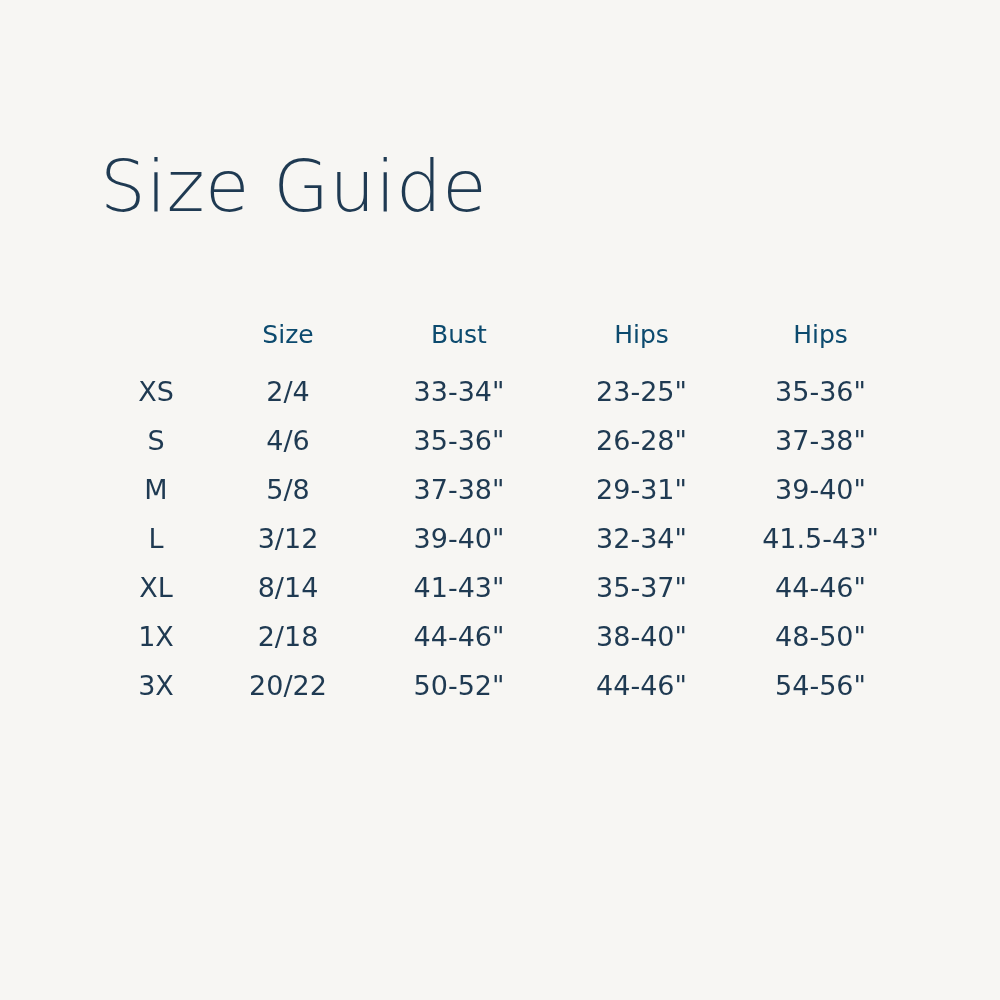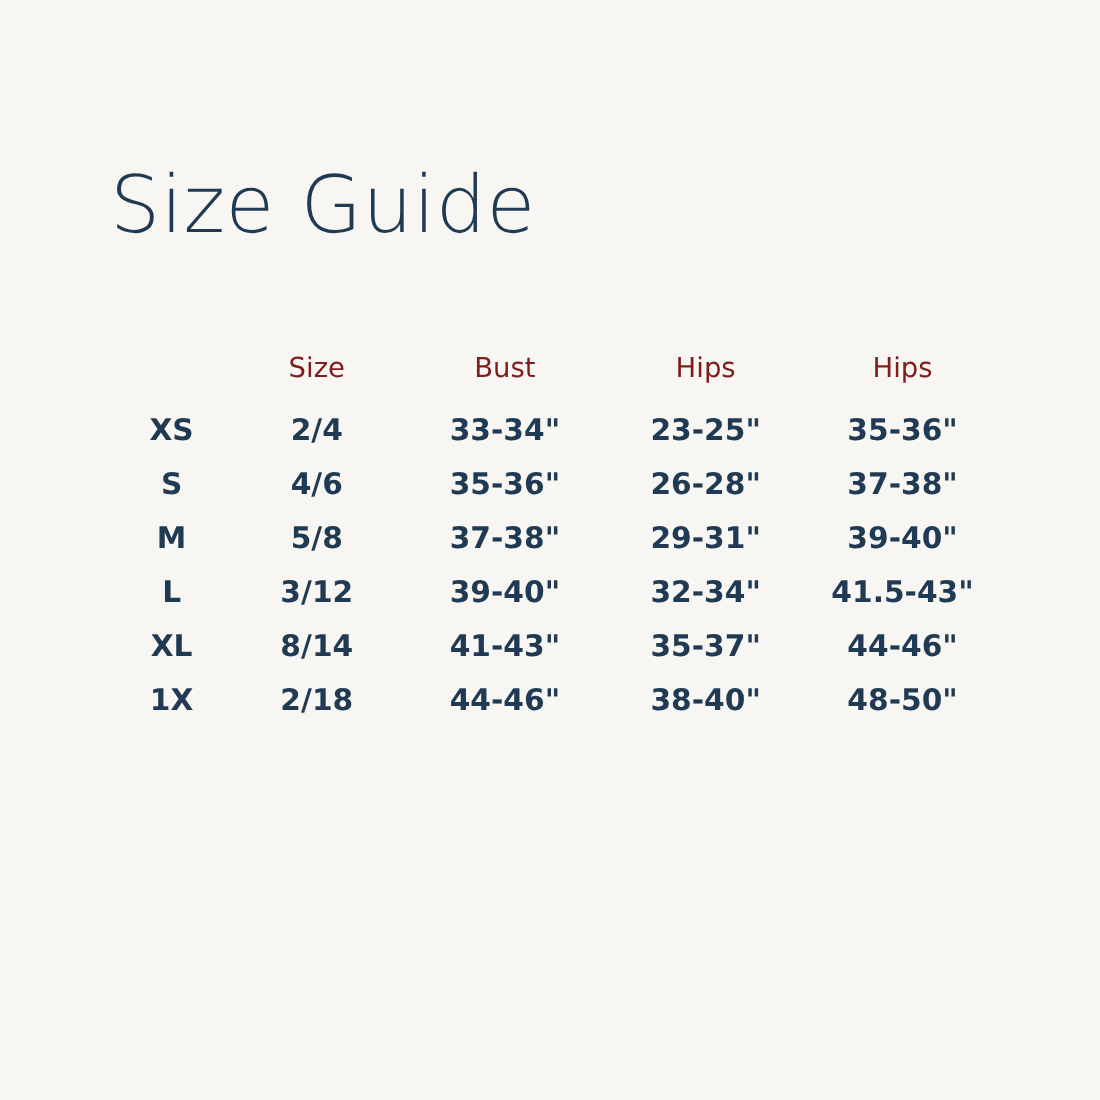--- a/index.html
+++ b/index.html
@@ -45,29 +45,29 @@
   }
   table.size-table col.c-size    { width: 112px; }
   table.size-table col.c-numeric { width: 152px; }
   table.size-table col.c-bust    { width: 190px; }
   table.size-table col.c-waist   { width: 175px; }
   table.size-table col.c-hips    { width: 183px; }
 
   table.size-table th {
     font-size: 25px;
     font-weight: 400;
-    color: #7f1d1d;
+    color: #0c4a6e;
     padding: 0 0 18px 0;
     text-align: center;
     white-space: nowrap;
   }
   table.size-table th.blank { }
   table.size-table td {
     font-size: 27px;
-    font-weight: 700;
+    font-weight: 400;
     color: #1f3a52;
     text-align: center;
     padding: 9px 0;
     white-space: nowrap;
   }
   td.size-cell { text-align: center; }
 </style>
 </head>
 <body>
 
@@ -129,17 +129,24 @@
           <td>35-37"</td>
           <td>44-46"</td>
         </tr>
         <tr>
           <td class="size-cell">1X</td>
           <td>2/18</td>
           <td>44-46"</td>
           <td>38-40"</td>
           <td>48-50"</td>
         </tr>
+        <tr>
+          <td class="size-cell">3X</td>
+          <td>20/22</td>
+          <td>50-52"</td>
+          <td>44-46"</td>
+          <td>54-56"</td>
+        </tr>
       </tbody>
     </table>
   </div>
 
 </div>
 
 </body></html>

